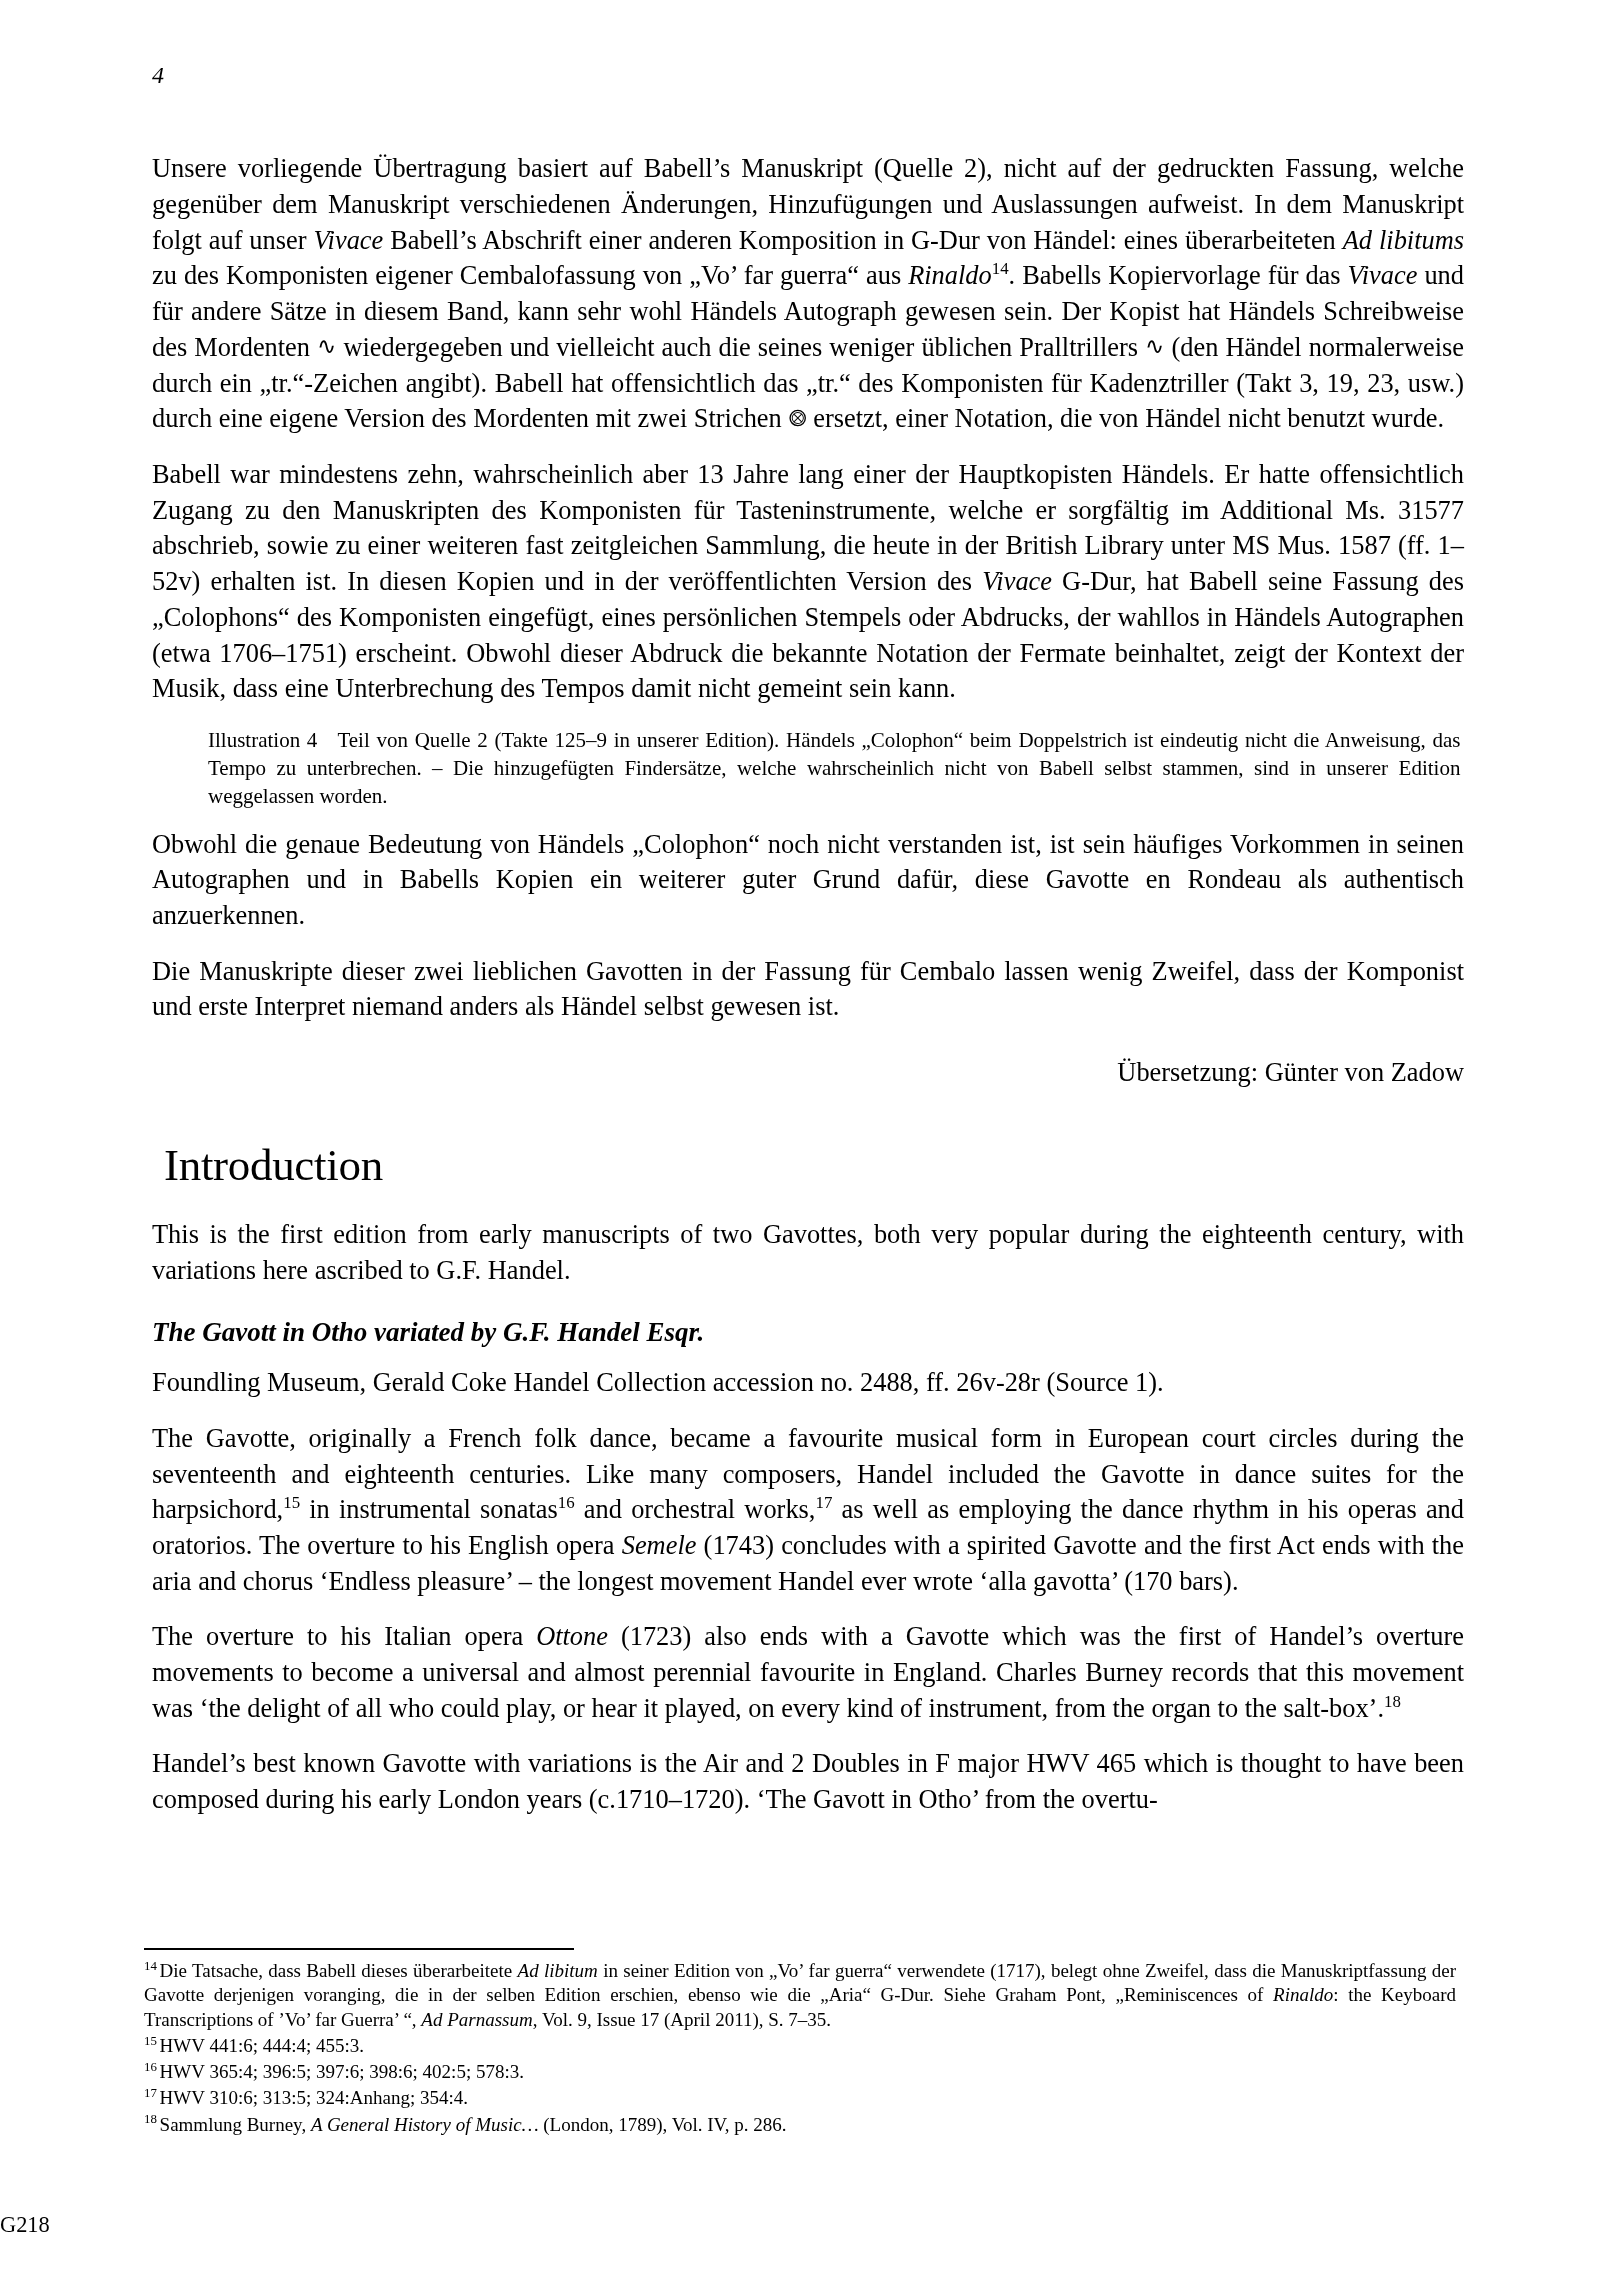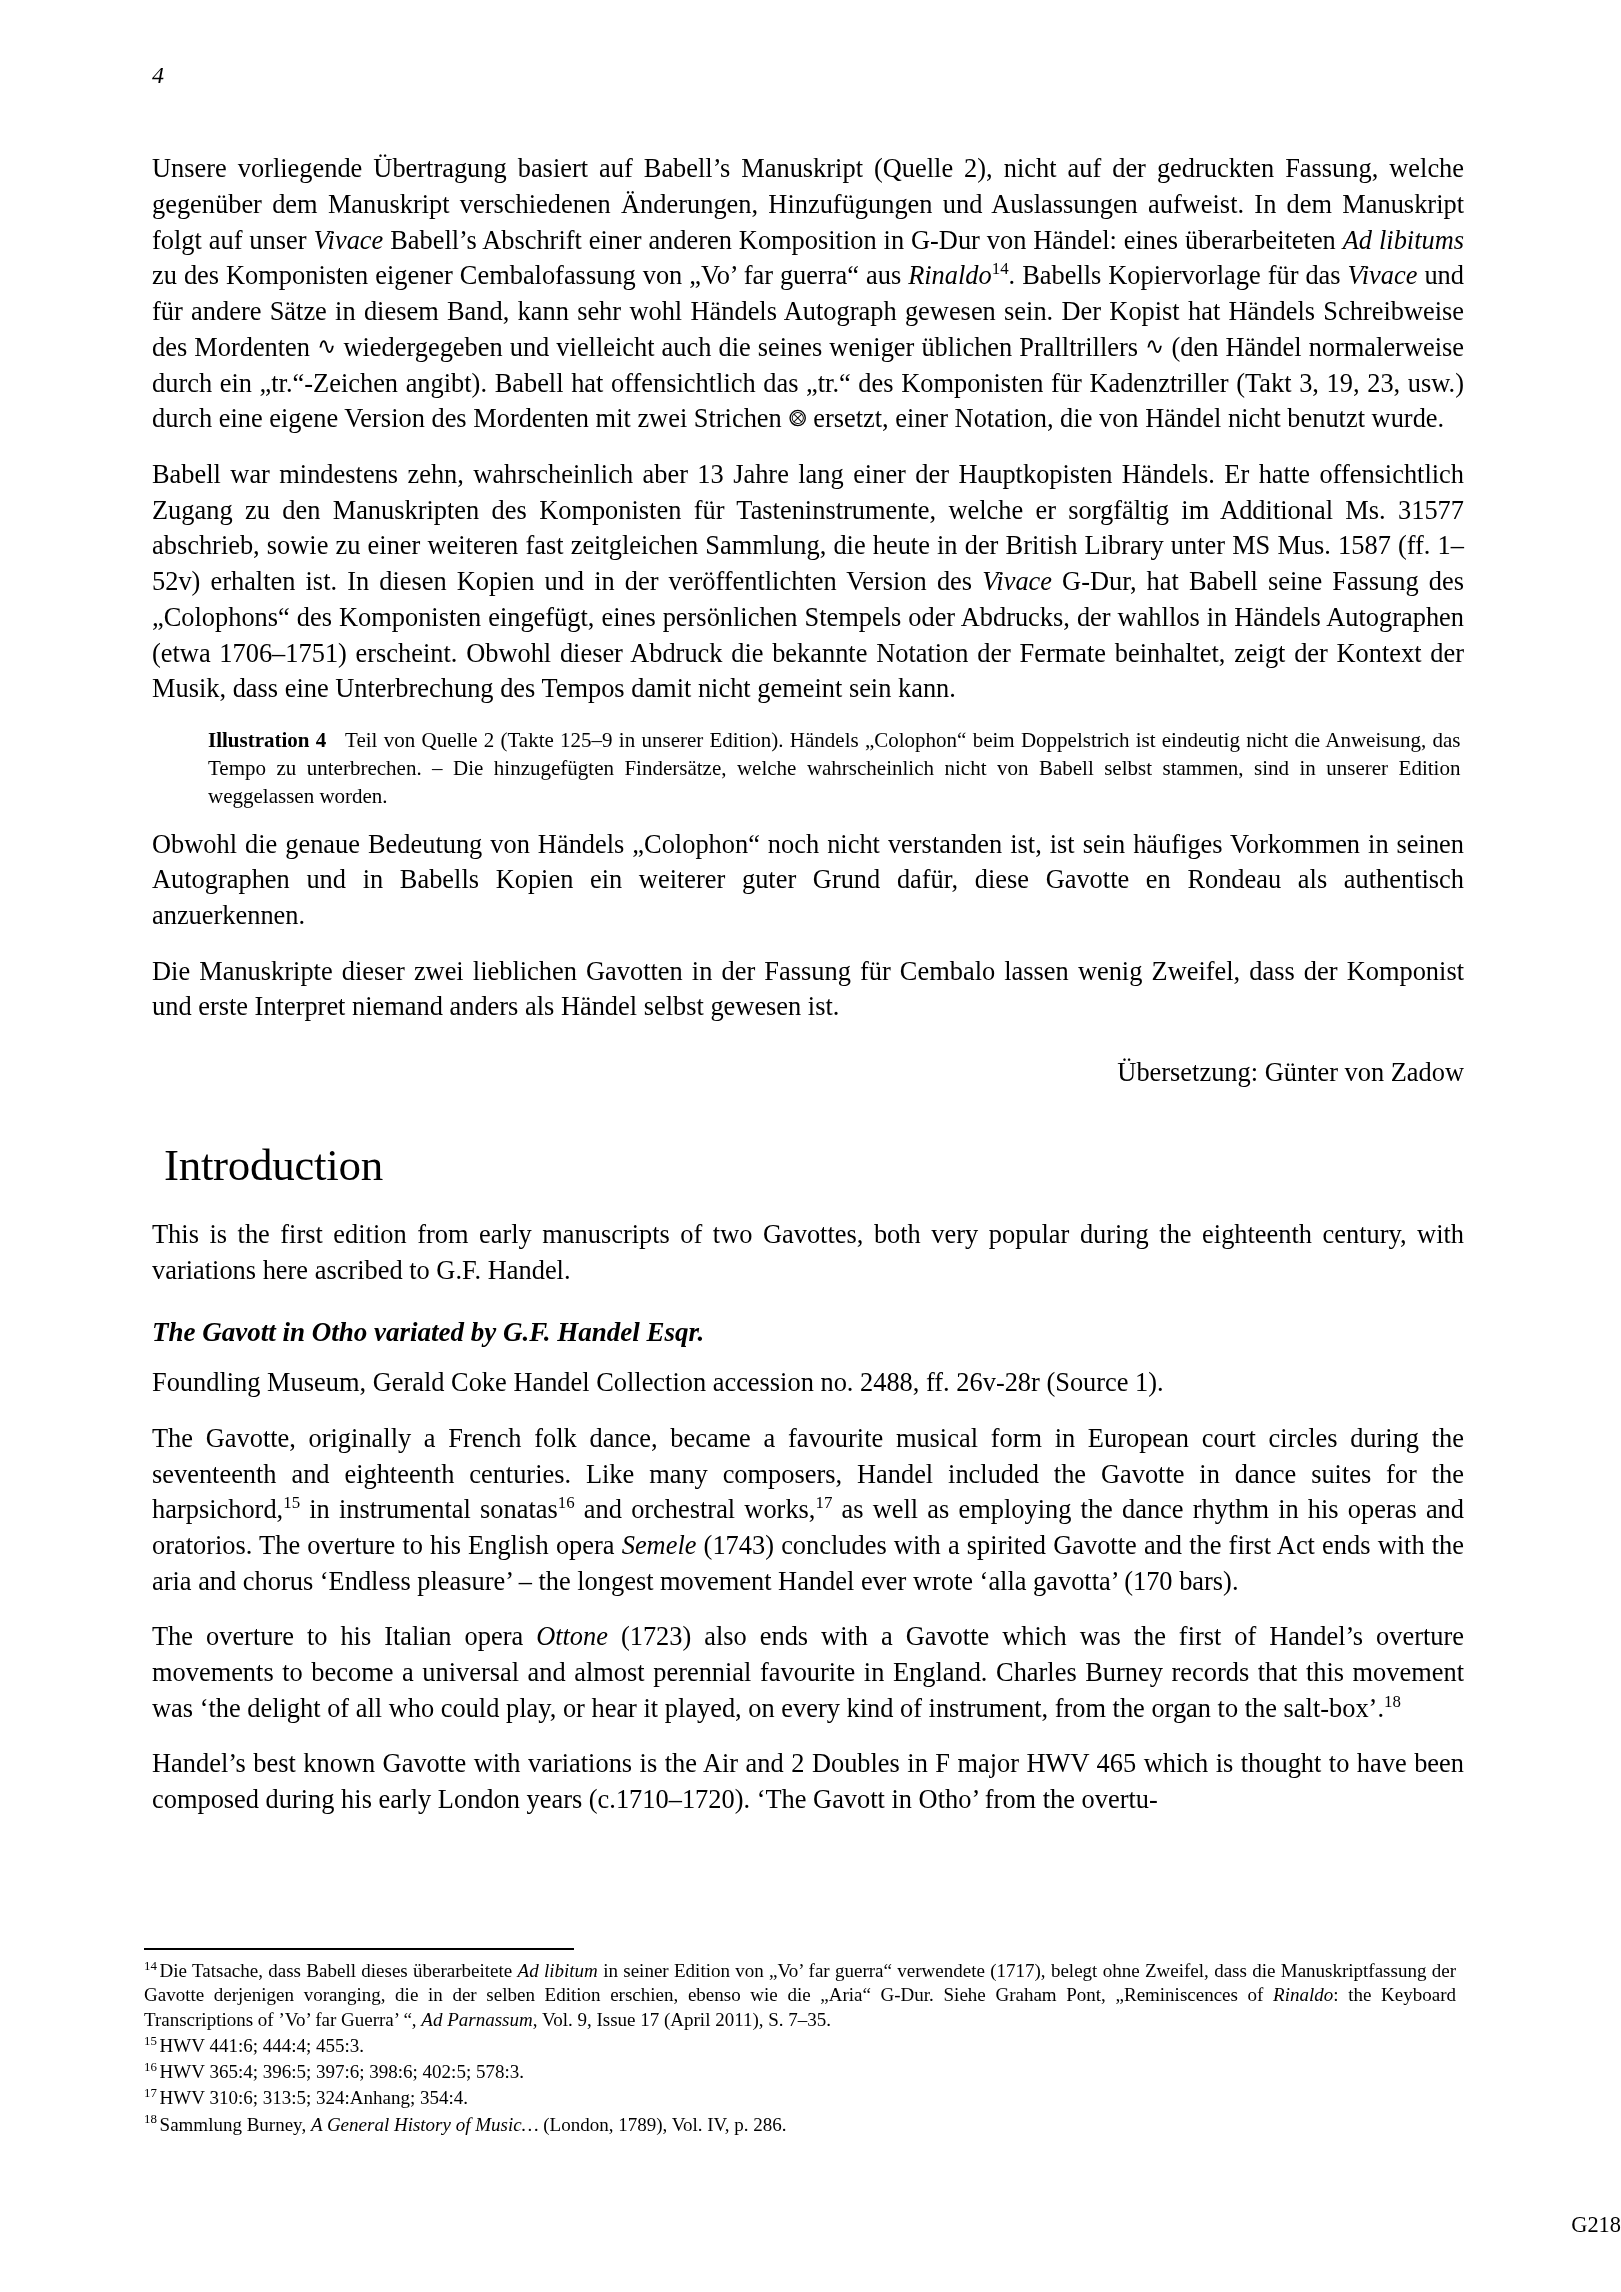--- a/index.html
+++ b/index.html
@@ -54,21 +54,21 @@
     line-height: 0;
   }
   .caption {
     font-size: 21px;
     line-height: 1.33;
     text-align: justify;
     margin: 5.4px 0 16px 0;
     padding-left: 56px;
     padding-right: 3.6px;
   }
-  .caption .bd { font-weight: bold; }
+  .caption .bd { font-weight: normal; }
   .signature {
     text-align: right;
     font-size: 26.4px;
     line-height: 1.355;
     margin: 30px 0 0 0;
   }
   h1.intro {
     font-size: 45px;
     font-weight: normal;
     margin: 50px 0 27px 12px;
@@ -105,21 +105,21 @@
     font-size: 0.68em;
     vertical-align: super;
     line-height: 0;
     margin-right: 2.7px;
   }
   .pagefoot {
     position: absolute;
     left: 0;
     top: 2212px;
     width: 100%;
-    text-align: right;
+    text-align: left;
     font-size: 22.4px;
   }
 </style>
 </head>
 <body>
 
 <div class="page">
 
   <div class="content">
 

